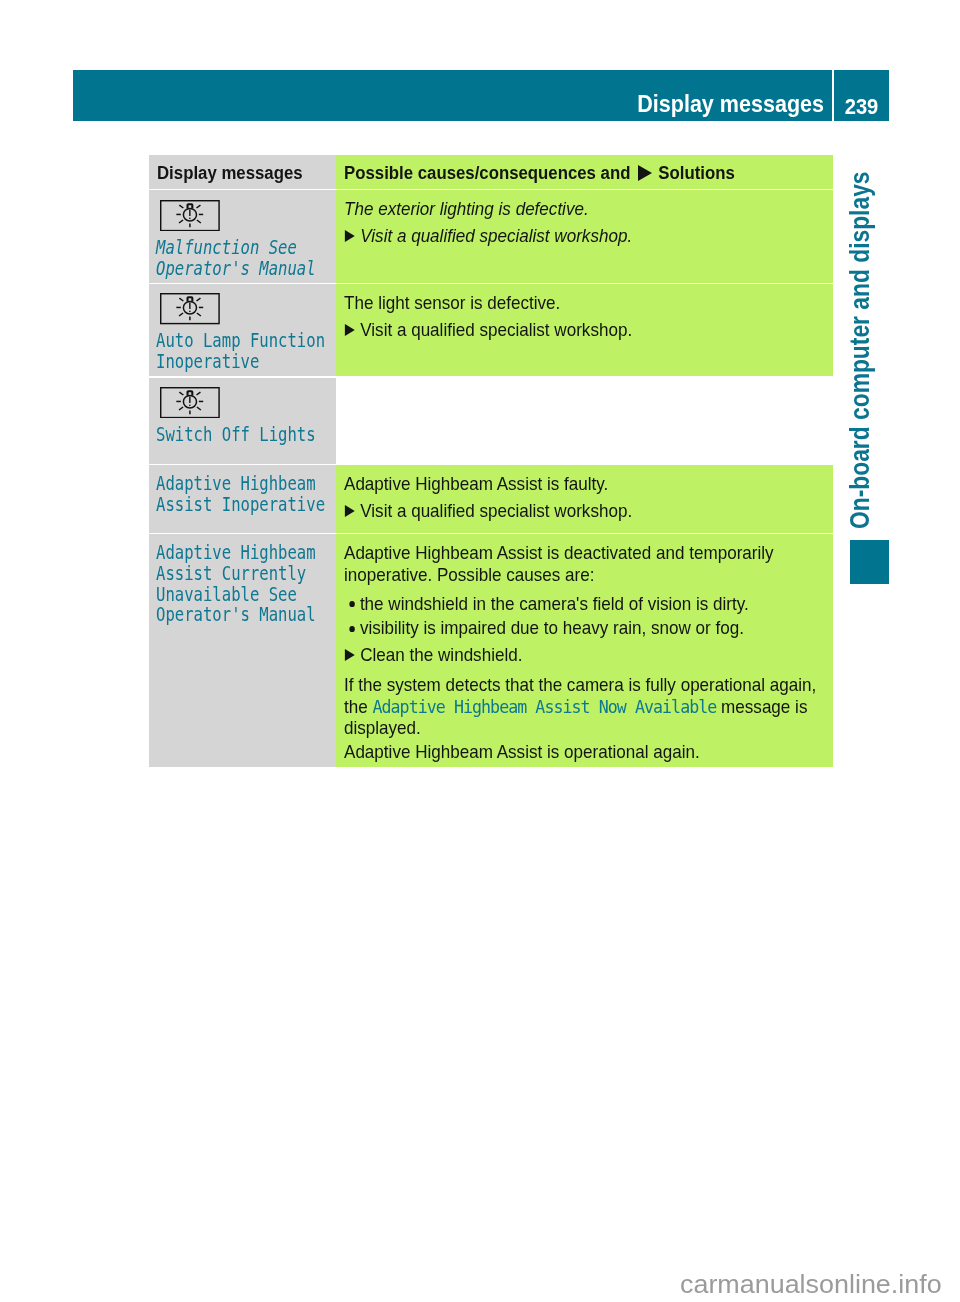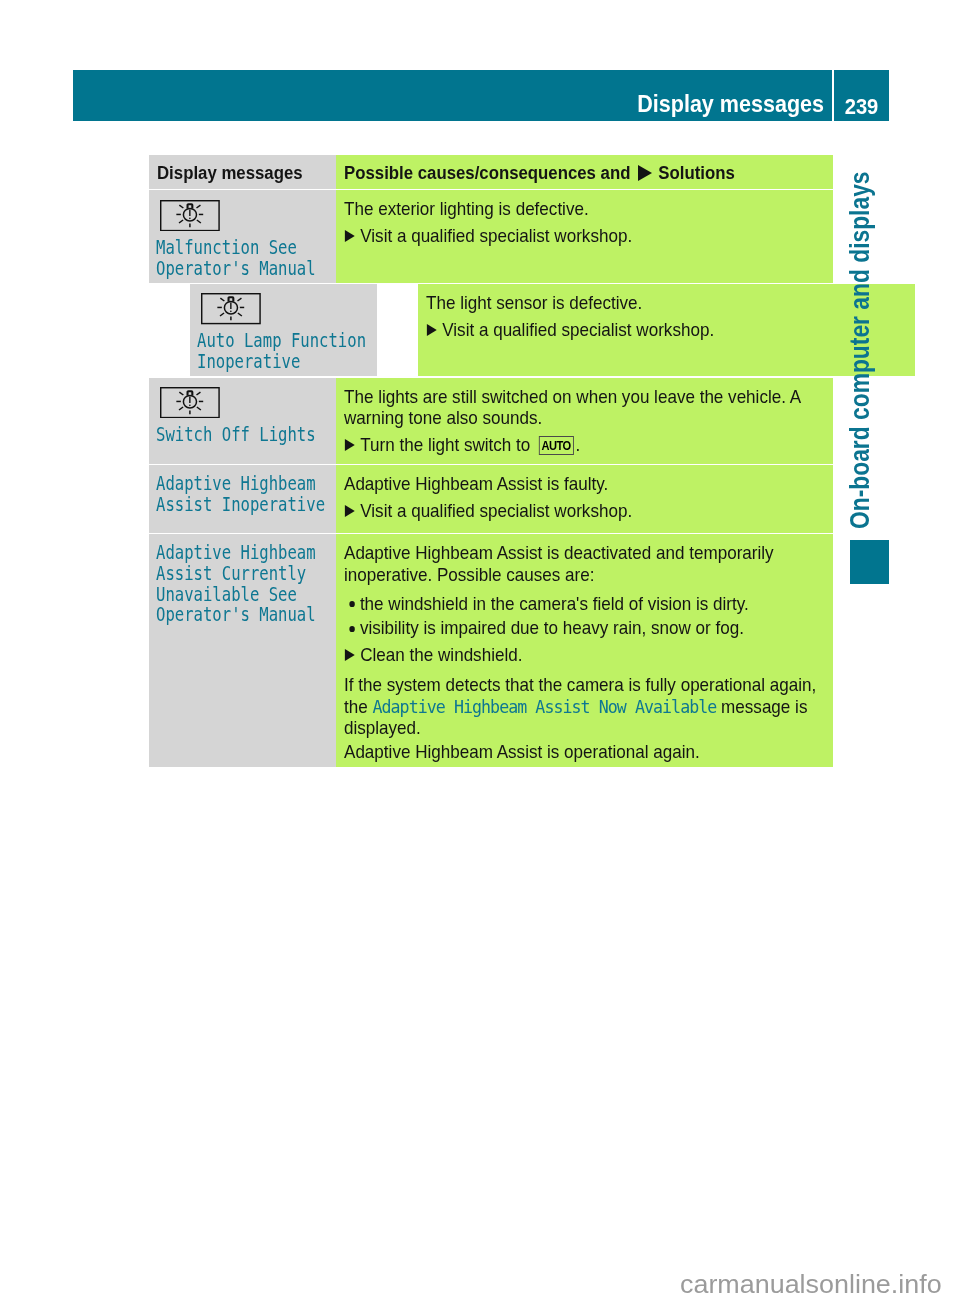--- a/index.html
+++ b/index.html
@@ -33,22 +33,22 @@
       line-height:1;white-space:nowrap;
       transform:scaleX(0.875);transform-origin:left top;}
   .hrow .c1 .hd{left:7.9px;}
   .hrow .c2 .hd{left:7.8px;}
   .hd .tri{display:inline-block;width:0;height:0;
            border-left:16.6px solid #141414;
            border-top:8.7px solid transparent;border-bottom:8.7px solid transparent;
            vertical-align:-2.0px;margin:0 7.6px 0 8.2px;}
 
   
-  .r0 .c1,.r0 .c2{height:92.2px;}
-  .r1 .c1,.r1 .c2{height:92.5px;margin-left:41px;}
+  .r0 .c1,.r0 .c2{height:92.2px;font-style:italic;}
+  .r1 .c1,.r1 .c2{height:92.5px;}
   .r2 .c1,.r2 .c2{height:86px;}
   .r3 .c1,.r3 .c2{height:67.5px;}
   .r4 .c1,.r4 .c2{height:233px;}
 
   
   .msg{color:#0e7792;font-family:"DejaVu Sans Mono","Liberation Mono",monospace;
        font-size:19.2px;line-height:20.78px;white-space:pre;
        transform:scaleX(0.813);transform-origin:left top;width:230px;}
   .c1 .msg{padding-top:8.9px;}
   .c1 .icon-wrap + .msg{padding-top:6.9px;}
@@ -193,26 +193,20 @@
    <path d="M29.9 23.4 L29.9 27.3"></path>
   </g>
   <path d="M27.55 8.5 L27.55 5.12 Q27.55 4.25 28.42 4.25 L31.45 4.25 Q32.32 4.25 32.32 5.12 L32.32 8.5" stroke-width="2.1"></path>
   <path d="M29.85 9.45 L29.85 16.05" stroke-width="1.4"></path>
  </g>
  <circle cx="29.85" cy="18.35" r="0.82" fill="#111"></circle>
 </svg></span>
         </div>
         <div class="msg">Switch Off Lights</div>
       </div>
-      <div class="c2">
-        <div class="body-txt">
-          <p class="p">The lights are still switched on when you leave the vehicle. A warning tone also sounds.</p>
-          <p class="p act"><i class="tri2"></i>Turn the light switch to <span class="badge">AUTO</span>.</p>
-        </div>
-      </div>
     </div>
     <div class="gap"></div>
     <div class="row r3">
       <div class="c1">
         <div class="msg msg-first">Adaptive Highbeam
 Assist Inoperative</div>
       </div>
       <div class="c2">
         <div class="body-txt">
           <p class="p">Adaptive Highbeam Assist is faulty.</p>

